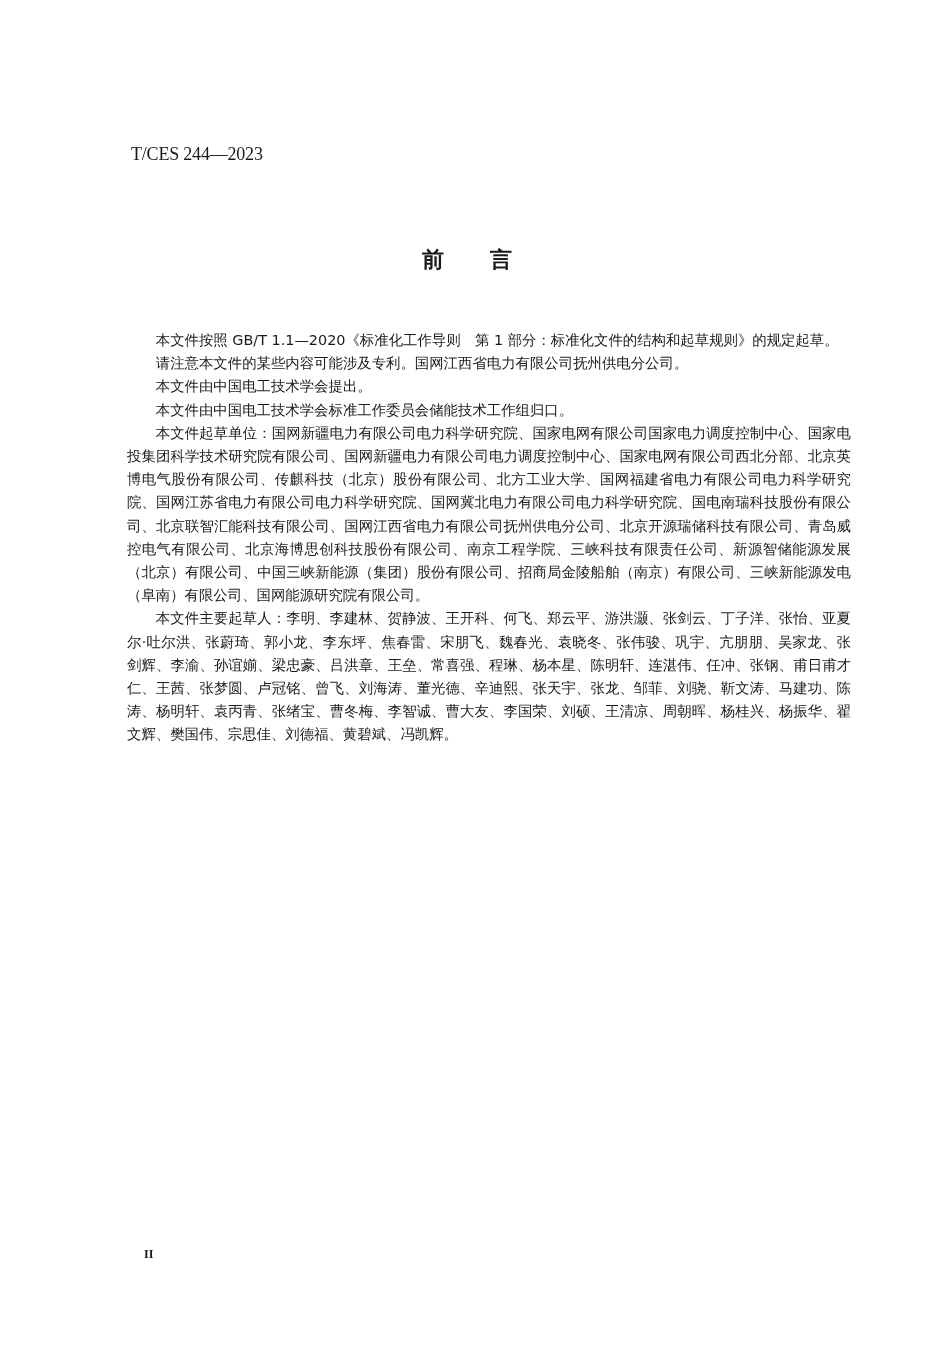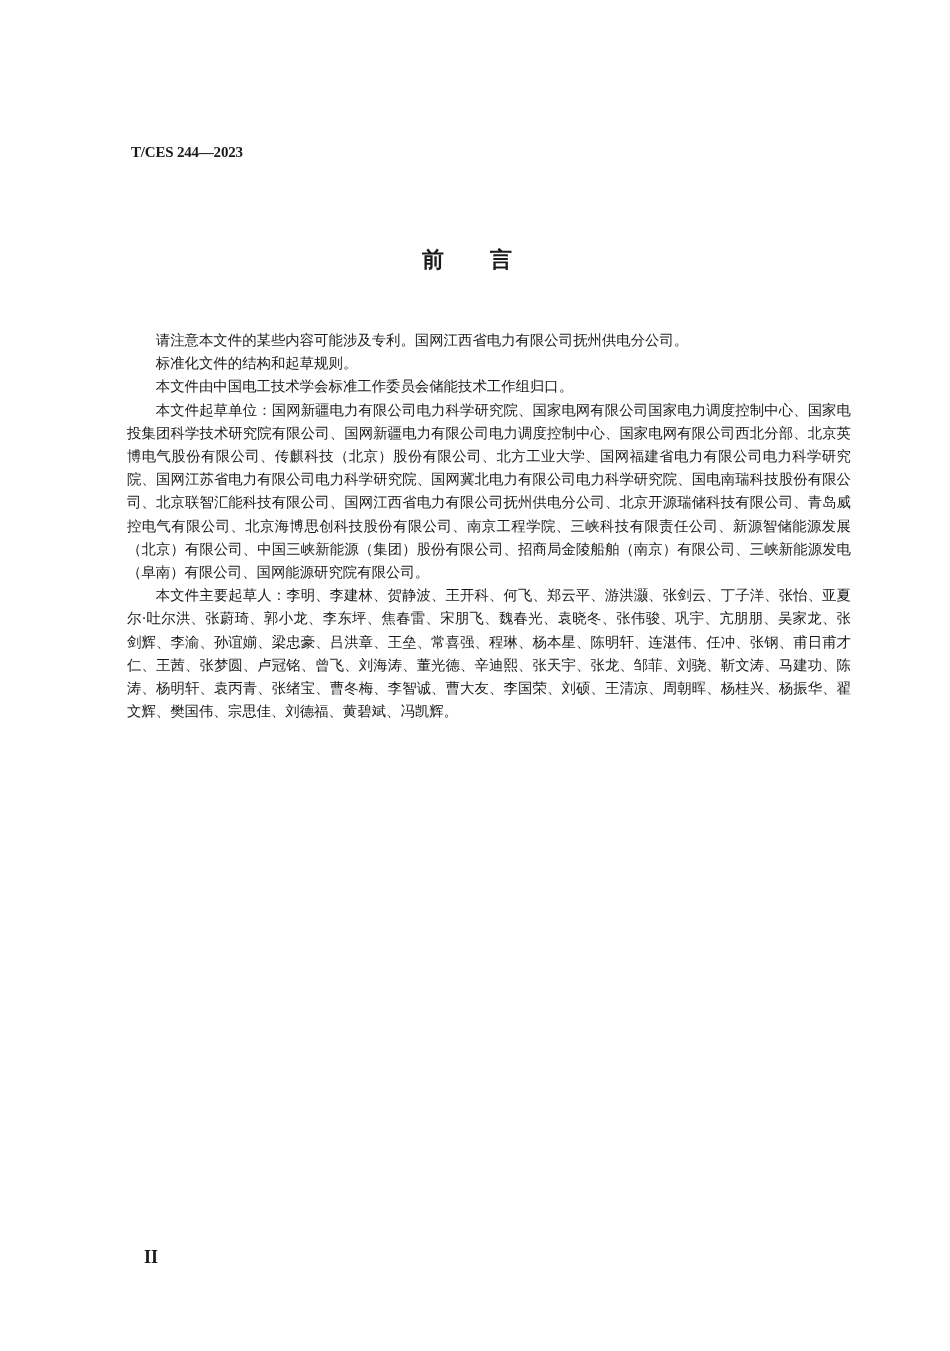--- a/index.html
+++ b/index.html
@@ -2,47 +2,48 @@
 <html><head>
   <meta charset="utf-8">
   <style>
     html, body { margin: 0; padding: 0; background: #ffffff; }
     body {
       width: 950px; height: 1351px; position: relative; overflow: hidden;
       font-family: "DejaVu Serif", serif; color: #1a1a1a;
     }
     .doc-code {
       position: absolute; left: 131px; top: 144px;
-      font-family: "Liberation Serif", serif; font-weight: bold; font-size: 15px;
+      font-family: "Liberation Serif", serif; font-weight: normal; font-size: 18px;
       letter-spacing: -0.2px;
     }
     .title {
       position: absolute; left: 0; width: 980px; top: 245px; text-align: center;
       font-family: "DejaVu Sans", sans-serif; font-weight: bold; font-size: 22px;
       letter-spacing: 46px;
     }
     .body-text {
       position: absolute; left: 127px; top: 329px; width: 724px;
       font-family: "DejaVu Sans", sans-serif; font-size: 14.4px; line-height: 23.2px;
       text-align: justify; text-justify: inter-character;
     }
     .body-text p { margin: 0; text-indent: 2em; }
     .page-num {
       position: absolute; left: 144px; top: 1247px;
-      font-family: "Liberation Serif", serif; font-weight: bold; font-size: 18px;
+      font-family: "Liberation Serif", serif; font-weight: bold; font-size: 12px;
     }
   </style>
 </head>
 <body>
 
 <div class="doc-code">T/CES 244—2023</div>
 
 <div class="title">前言</div>
 
 <div class="body-text">
+  <p>本文件按照 GB/T 1.1—2020《标准化工作导则　第 1 部分：标准化文件的结构和起草规则》的规定起草。</p>
   <p>请注意本文件的某些内容可能涉及专利。国网江西省电力有限公司抚州供电分公司。</p>
-  <p>标准化文件的结构和起草规则。</p>
+  <p>本文件由中国电工技术学会提出。</p>
   <p>本文件由中国电工技术学会标准工作委员会储能技术工作组归口。</p>
   <p>本文件起草单位：国网新疆电力有限公司电力科学研究院、国家电网有限公司国家电力调度控制中心、国家电投集团科学技术研究院有限公司、国网新疆电力有限公司电力调度控制中心、国家电网有限公司西北分部、北京英博电气股份有限公司、传麒科技（北京）股份有限公司、北方工业大学、国网福建省电力有限公司电力科学研究院、国网江苏省电力有限公司电力科学研究院、国网冀北电力有限公司电力科学研究院、国电南瑞科技股份有限公司、北京联智汇能科技有限公司、国网江西省电力有限公司抚州供电分公司、北京开源瑞储科技有限公司、青岛威控电气有限公司、北京海博思创科技股份有限公司、南京工程学院、三峡科技有限责任公司、新源智储能源发展（北京）有限公司、中国三峡新能源（集团）股份有限公司、招商局金陵船舶（南京）有限公司、三峡新能源发电（阜南）有限公司、国网能源研究院有限公司。</p>
   <p>本文件主要起草人：李明、李建林、贺静波、王开科、何飞、郑云平、游洪灏、张剑云、丁子洋、张怡、亚夏尔·吐尔洪、张蔚琦、郭小龙、李东坪、焦春雷、宋朋飞、魏春光、袁晓冬、张伟骏、巩宇、亢朋朋、吴家龙、张剑辉、李渝、孙谊媊、梁忠豪、吕洪章、王垒、常喜强、程琳、杨本星、陈明轩、连湛伟、任冲、张钢、甫日甫才仁、王茜、张梦圆、卢冠铭、曾飞、刘海涛、董光德、辛迪熙、张天宇、张龙、邹菲、刘骁、靳文涛、马建功、陈涛、杨明轩、袁丙青、张绪宝、曹冬梅、李智诚、曹大友、李国荣、刘硕、王清凉、周朝晖、杨桂兴、杨振华、翟文辉、樊国伟、宗思佳、刘德福、黄碧斌、冯凯辉。</p>
 </div>
 
 <div class="page-num">II</div>
 
 </body></html>

